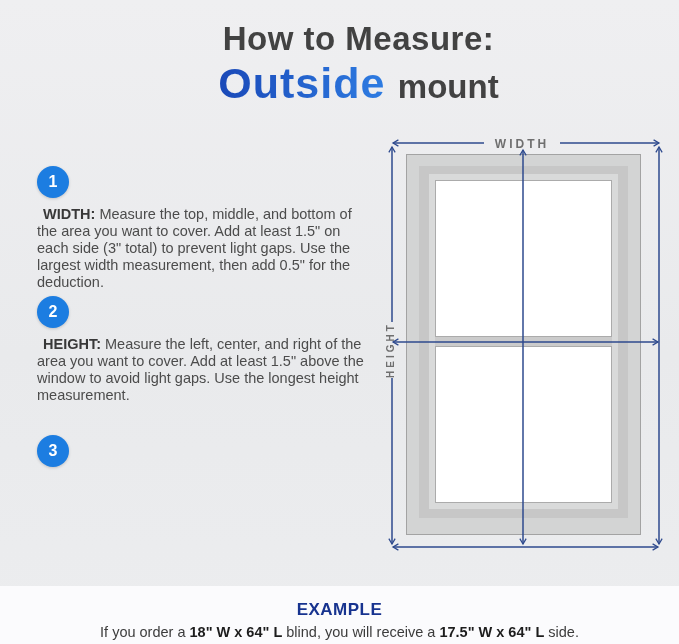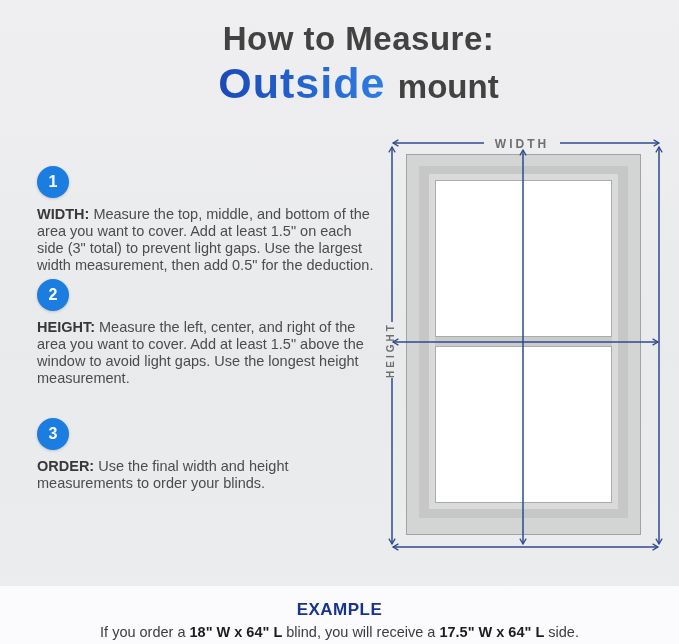--- a/index.html
+++ b/index.html
@@ -19,21 +19,21 @@
   }
   .title-suffix{font-size:33px;font-weight:600;color:#424242;margin-left:8px;}
   
   .steps{position:absolute;left:37px;top:166px;width:338px;}
   .step-badge{
     width:32px;height:32px;border-radius:50%;background:#1c7de1;color:#ffffff;
     font-size:16px;font-weight:700;display:flex;align-items:center;justify-content:center;
     box-shadow:0 1px 3px rgba(0,0,0,.18);
   }
   .step-text{margin:8px 0 0 0;font-size:14.5px;line-height:17px;color:#4c4c4c;}
-  .step-label{font-weight:700;color:#383838;}
+  .step-label{font-weight:700;color:#383838;margin-left:6px;}
   .step+.step{margin-top:5px;}
   .step:nth-child(3){margin-top:31px;}
   
   .diagram{position:absolute;left:380px;top:130px;width:292px;height:430px;}
   .window{
     position:absolute;left:26px;top:24px;width:235px;height:381px;box-sizing:border-box;
     background:#d3d4d4;border:1px solid #a3a3a3;padding:11px 12px 16px 12px;
   }
   .window-jamb{width:100%;height:100%;box-sizing:border-box;background:#c7c7c7;padding:8px 10px 9px 10px;}
   .window-sash{width:100%;height:100%;box-sizing:border-box;background:#d9dada;padding:6px;display:flex;flex-direction:column;}
@@ -82,24 +82,20 @@
     </div>
     <p class="step-text">
       <span class="step-label">HEIGHT:</span>
       <span>Measure the left, center, and right of the area you want to cover. Add at least 1.5" above the window to avoid light gaps. Use the longest height measurement.</span>
     </p>
   </div>
   <div class="step">
     <div class="step-badge">
       <span>3</span>
     </div>
-    <p class="step-text">
-      <span class="step-label">ORDER:</span>
-      <span>Use the final width and height measurements to order your blinds.</span>
-    </p>
   </div>
 </div>
 
 <div class="diagram">
   <div class="window">
     <div class="window-jamb">
       <div class="window-sash">
         <div class="pane"></div>
         <div class="rail"></div>
         <div class="pane"></div>

